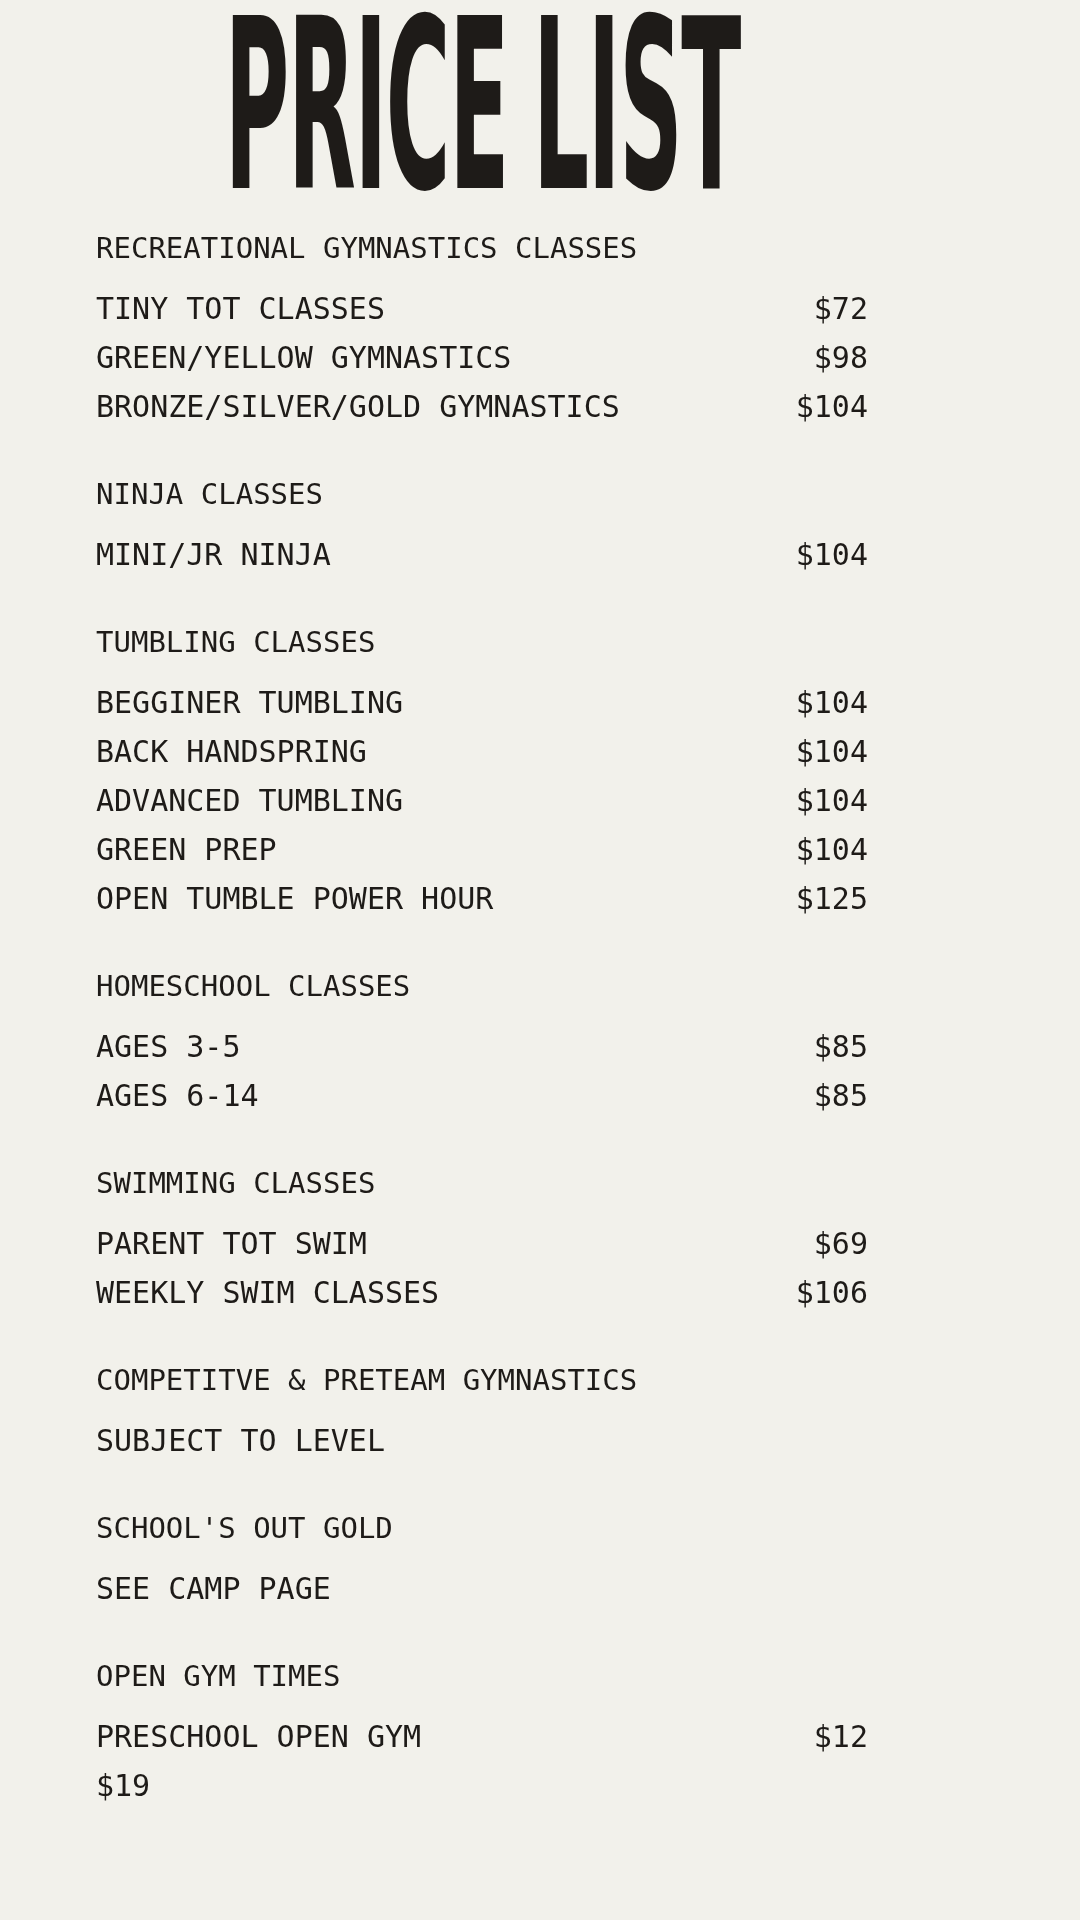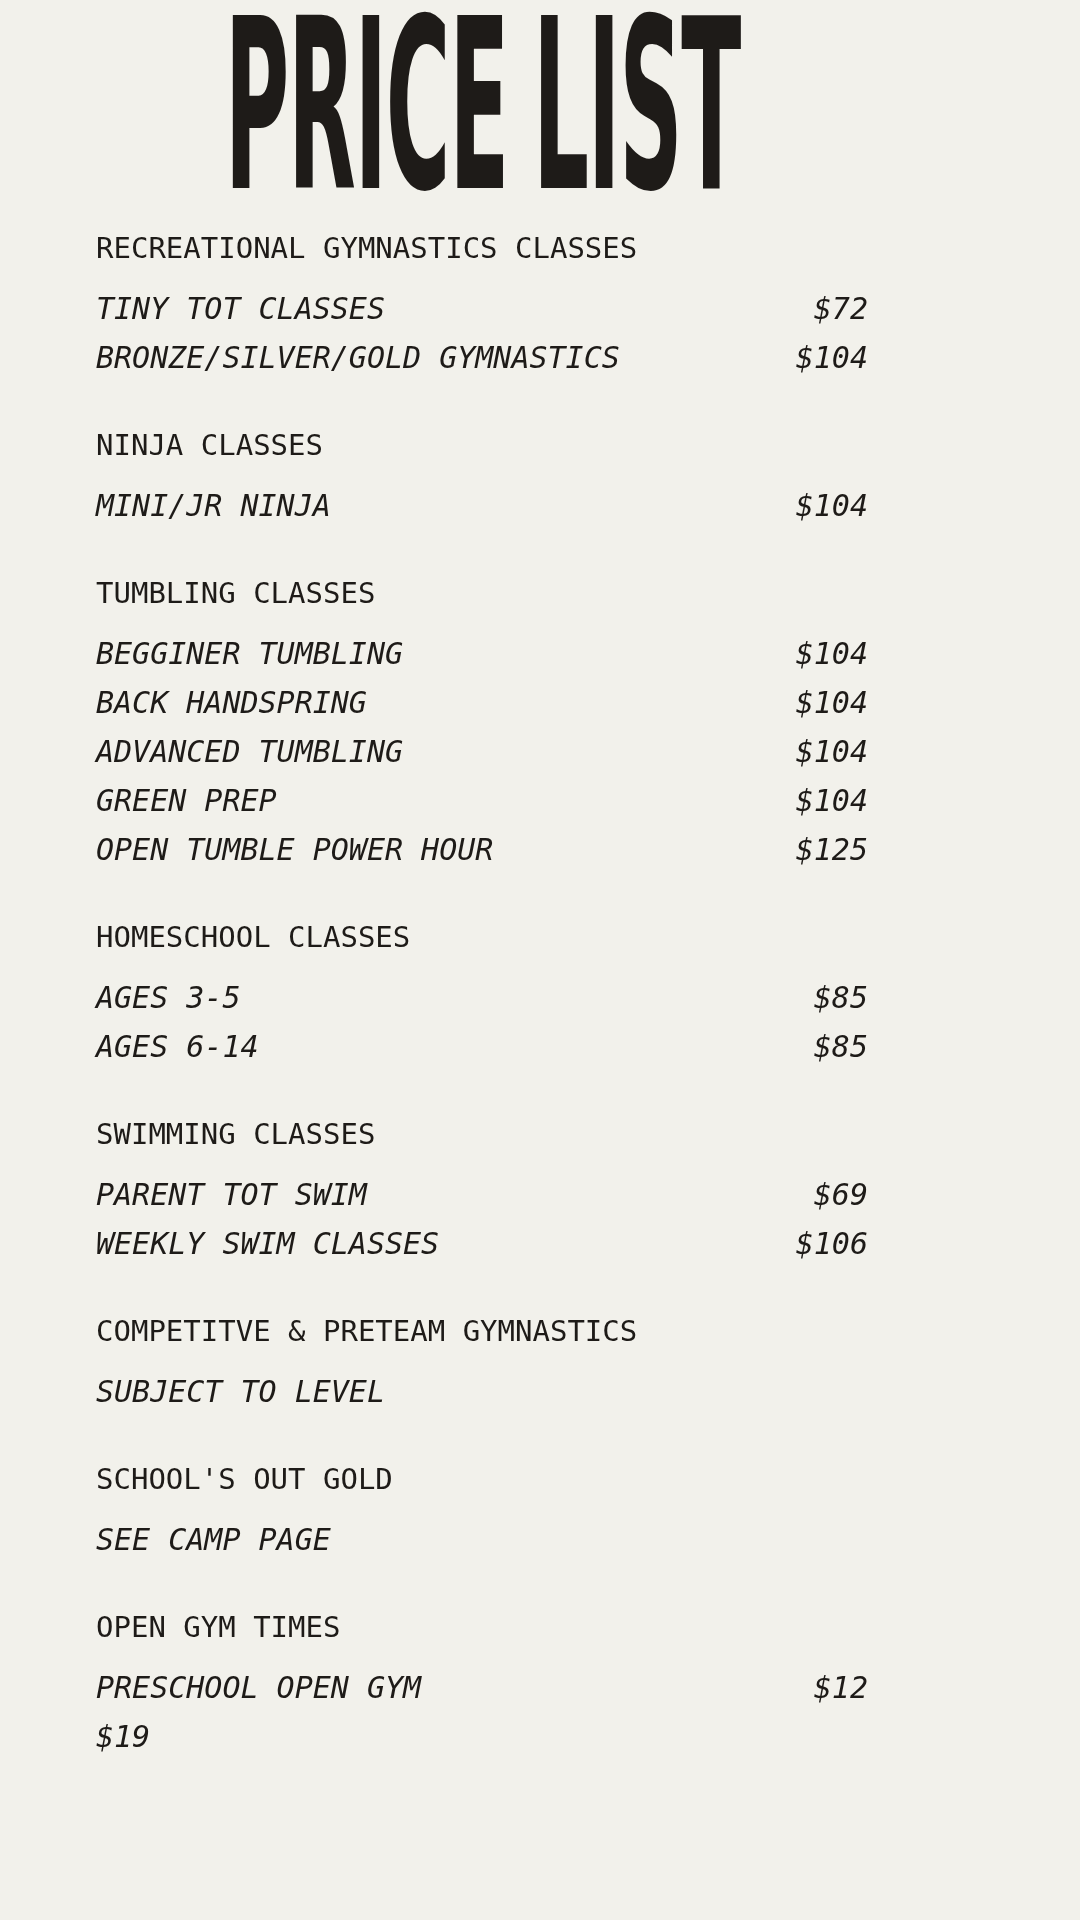--- a/index.html
+++ b/index.html
@@ -50,21 +50,20 @@
     margin-bottom: 43px;
   }
   .section-heading {
     margin: 0 0 16px 0;
     font-size: 29px;
     line-height: 40px;
     font-weight: normal;
   }
   .rows {
     margin: 0;
-    font-style: italic;
   }
   .row {
     display: flex;
     justify-content: space-between;
     align-items: baseline;
     font-size: 30px;
     line-height: 49px;
     font-weight: normal;
   }
   .item-label {
@@ -82,20 +81,24 @@
   <header class="title-wrap">
     <h1 class="title"><span class="title-inner">PRICE LIST</span></h1>
   </header>
   <main class="sections" id="sections">
       <section class="section">
     <h2 class="section-heading">RECREATIONAL GYMNASTICS CLASSES</h2>
     <div class="rows">
           <div class="row">
     <span class="item-label">TINY TOT CLASSES</span>
     <span class="item-price">$72</span>
+  </div>
+          <div class="row">
+    <span class="item-label">GREEN/YELLOW GYMNASTICS</span>
+    <span class="item-price">$98</span>
   </div>
           <div class="row">
     <span class="item-label">BRONZE/SILVER/GOLD GYMNASTICS</span>
     <span class="item-price">$104</span>
   </div>
         </div>
   </section>
       <section class="section">
     <h2 class="section-heading">NINJA CLASSES</h2>
     <div class="rows">

